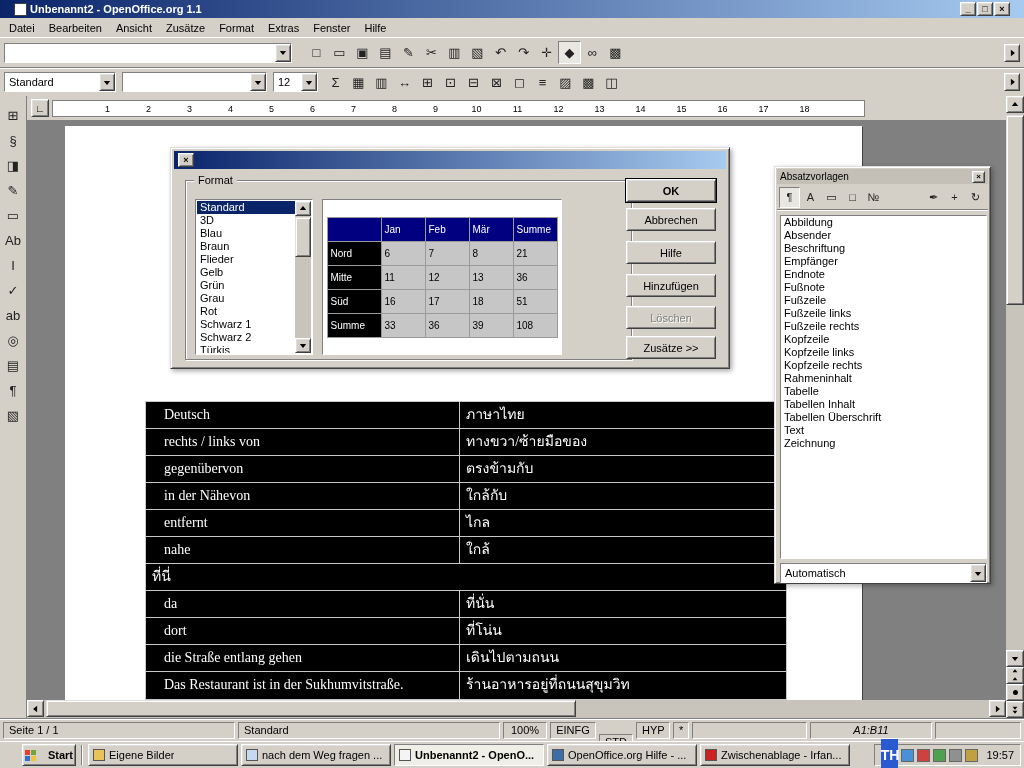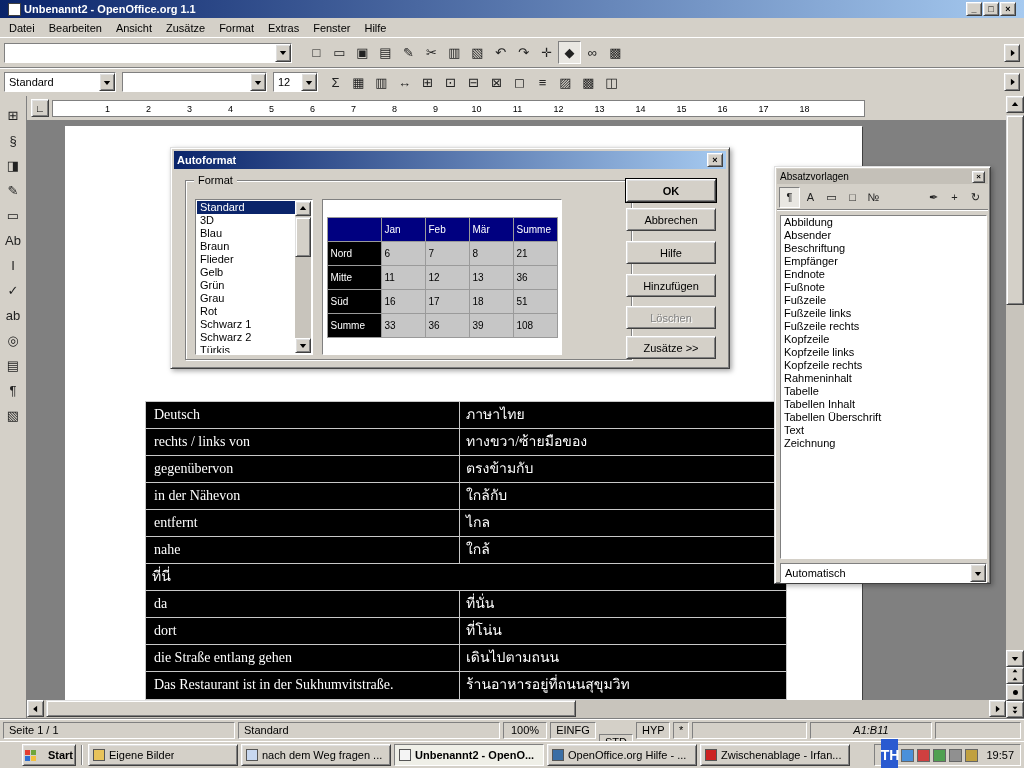--- a/index.html
+++ b/index.html
@@ -13,21 +13,21 @@
   .btn    { background:#d4d0c8; border:1px solid; border-color:#fff #404040 #404040 #fff; box-shadow:inset 1px 1px 0 #dfdfdf, inset -1px -1px 0 #808080; display:flex; align-items:center; justify-content:center; cursor:default; }
   .btn.default { outline:1px solid #000; }
   .btn.disabled { color:#808080; text-shadow:1px 1px 0 #fff; }
   .tri-up    { width:0;height:0;border:4px solid transparent;border-bottom:5px solid #000;margin-top:-4px; }
   .tri-down  { width:0;height:0;border:4px solid transparent;border-top:5px solid #000;margin-bottom:-4px; }
   .tri-left  { width:0;height:0;border:4px solid transparent;border-right:5px solid #000;margin-left:-4px; }
   .tri-right { width:0;height:0;border:4px solid transparent;border-left:5px solid #000;margin-right:-4px; }
   .tri-sm { transform:scale(.8); }
 
   
-  #titlebar { position:absolute; left:0; top:0; width:1024px; height:18px; background:linear-gradient(to right,#0a246a,#a6caf0); display:flex; align-items:center; padding:0 8px; color:#fff; }
+  #titlebar { position:absolute; left:0; top:0; width:1024px; height:18px; background:linear-gradient(to right,#0a246a,#a6caf0); display:flex; align-items:center; padding:0 14px; color:#fff; }
   #app-icon { width:13px; height:13px; background:#fff; border:1px solid #404040; margin-right:3px; }
   #titlebar .ttext { flex:1; font-weight:bold; font-size:11px; white-space:nowrap; overflow:hidden; }
   .winbtn { width:16px; height:14px; font-size:9px; font-weight:bold; color:#000; margin-left:1px; }
 
   
   #menubar { position:absolute; left:0; top:18px; width:1024px; height:20px; display:flex; align-items:center; padding-left:2px; background:#d4d0c8; border-bottom:1px solid #fff; }
   .menu-item { padding:3px 7px; }
 
   
   #funcbar { position:absolute; left:0; top:38px; width:1024px; height:29px; display:flex; align-items:center; padding-left:4px; }
@@ -51,21 +51,21 @@
   
   #lefttoolbar { position:absolute; left:0; top:96px; width:27px; height:622px; background:#d4d0c8; z-index:5; display:flex; flex-direction:column; align-items:center; padding-top:8px; border-right:1px solid #808080; }
   #lefttoolbar .tbtn { margin-bottom:2px; }
 
   
   #workspace { position:absolute; left:27px; top:120px; width:979px; height:580px; background:#808080; overflow:hidden; }
   #page { position:absolute; left:38px; top:6px; width:797px; height:574px; background:#fff; box-shadow:1px 1px 0 #404040; }
   #doctable { position:absolute; left:80px; top:275px; width:642px; background:#000; color:#fff; border:1px solid #c8c8c8; font-family:"Liberation Serif","DejaVu Serif",serif; font-size:14px; }
   .docrow { display:flex; height:27px; border-bottom:1px solid #c8c8c8; }
   .docrow:last-child { border-bottom:none; }
-  .docrow .c1 { width:314px; border-right:1px solid #c8c8c8; padding:0 8px; line-height:26px; white-space:nowrap; overflow:hidden; }
+  .docrow .c1 { width:314px; border-right:1px solid #c8c8c8; padding:0 18px; line-height:26px; white-space:nowrap; overflow:hidden; }
   .docrow .c2 { flex:1; padding:0 6px; line-height:26px; white-space:nowrap; overflow:hidden; }
 
   
   #vscroll { position:absolute; left:1006px; top:96px; width:18px; height:622px; background:#c8c4bc; }
   #hscroll { position:absolute; left:27px; top:700px; width:979px; height:18px; background:#c8c4bc; display:flex; }
   .sbtn { width:17px; height:17px; flex:none; }
   #vscroll .sbtn { width:18px; }
   .vthumb { position:absolute; left:0; top:19px; width:18px; height:190px; }
   .hthumb { margin-left:2px; width:530px; height:17px; }
   #vnav { position:absolute; left:0; bottom:0; width:18px; }
@@ -488,21 +488,20 @@
           <span class="tray-ico" style="background: rgb(80, 160, 80);"></span>
           <span class="tray-ico" style="background: rgb(144, 144, 144);"></span>
           <span class="tray-ico" style="background: rgb(192, 160, 64);"></span>
         </span>
       <span id="clock">19:57</span>
     </div>
   </div>
 
   <div id="autoformat">
     <div id="af-title">
-      <span class="ttext">Autoformat</span>
       <div class="winbtn btn">×</div>
     </div>
     <div id="af-group">
       <span id="af-group-label">Format</span>
       <div id="af-list" class="sunken">
         <div class="items">
 
         <div class="fmt selected">Standard</div>
             <div class="fmt">3D</div>
             <div class="fmt">Blau</div>

